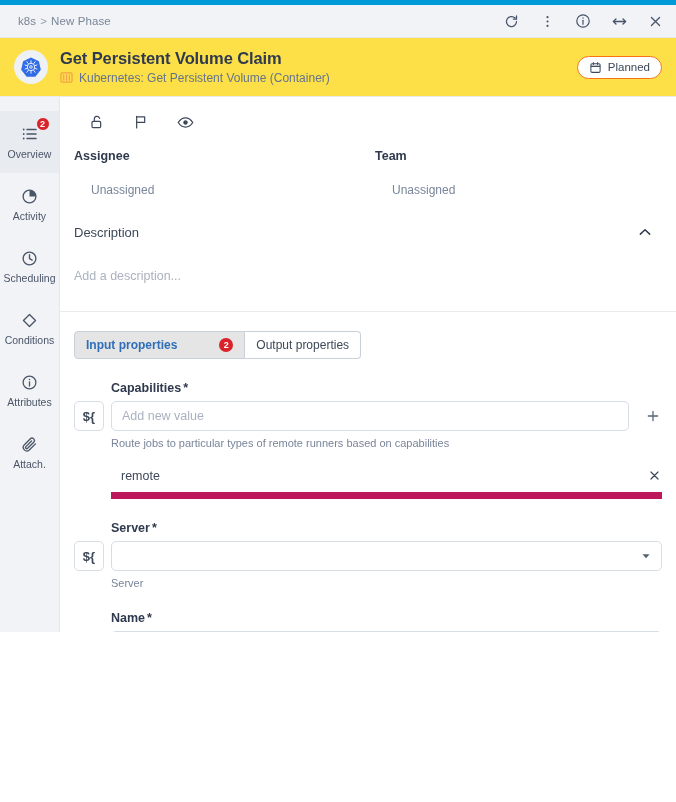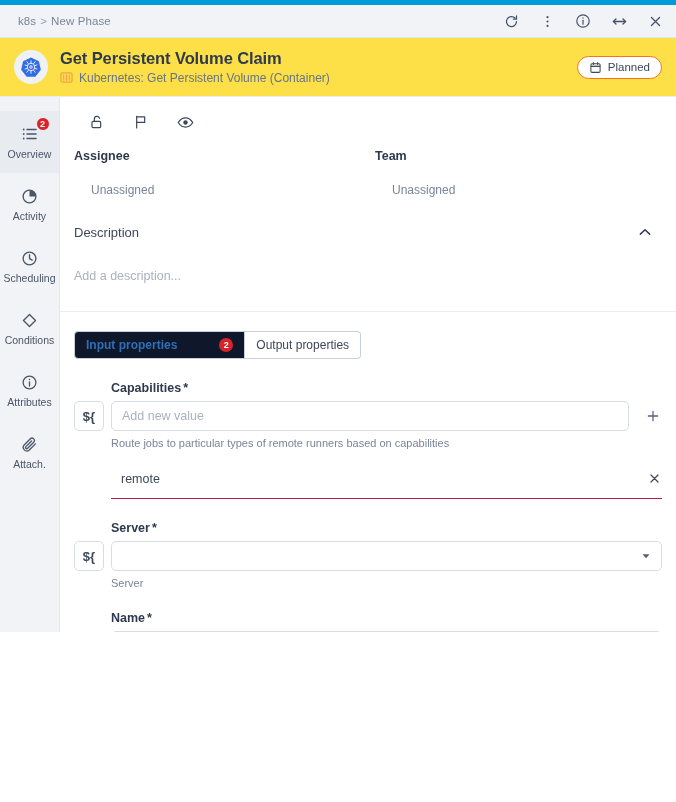--- a/index.html
+++ b/index.html
@@ -103,21 +103,21 @@
   
   .tabs { display: flex; padding: 19px 0 0 14px; }
   .tab {
     height: 28px; display: flex; align-items: center; gap: 7px;
     padding: 0 11px; font-size: 12px;
     border: 1px solid #c9d0da; background: #fff; color: #3c4858;
     cursor: pointer;
   }
   .tab:first-child { border-radius: 4px 0 0 4px; }
   .tab:last-child { border-radius: 0 4px 4px 0; border-left: none; }
-  .tab.active { background: #0f172a; color: #2f6fb8; font-weight: bold; gap: 42px; }
+  .tab.active { background: #e5e5e5; color: #2f6fb8; font-weight: bold; gap: 42px; }
   .tab-badge {
     background: #d8232a; color: #fff; border-radius: 50%;
     width: 14px; height: 14px; font-size: 9px; font-weight: bold;
     display: flex; align-items: center; justify-content: center;
   }
 
   
   .form { padding: 22px 0 0 0; }
   .field { padding: 0 0 0 14px; position: relative; }
   .field + .field { margin-top: 22px; }
@@ -145,22 +145,22 @@
     color: #56637a; cursor: pointer; display: flex; align-items: center; justify-content: center;
   }
   .help-text { font-size: 11px; color: #79859a; margin: 6px 0 0 37px; }
   .select-wrap { position: relative; flex: 1 1 auto; display: flex; align-items: center; margin-right: 14px; }
   .select-wrap .txt-input { padding-right: 28px; width: 100%; }
   .caret { position: absolute; right: 10px; pointer-events: none; color: #55606f; display: flex; }
   .plain-wrap { flex: 1 1 auto; margin-right: 14px; display: flex; }
   .plain-wrap .txt-input { width: 100%; }
 
   .value-row {
-    display: flex; align-items: flex-end; margin: 22px 14px 0 37px;
-    height: 28px; border-bottom: 1px solid #be185d; padding-bottom: 12px;
+    display: flex; align-items: center; margin: 22px 14px 0 37px;
+    height: 28px; border-bottom: 7px solid #be185d; padding-bottom: 12px;
   }
   .value-text { font-size: 12.5px; color: #3c4858; padding-left: 10px; }
   .remove-btn { margin-left: auto; width: 16px; height: 16px; color: #3c4858; cursor: pointer; display: flex; align-items: center; justify-content: center; }
 </style>
 </head>
 <body>
 
 <div class="app">
 
   <div class="accent-bar"></div>

